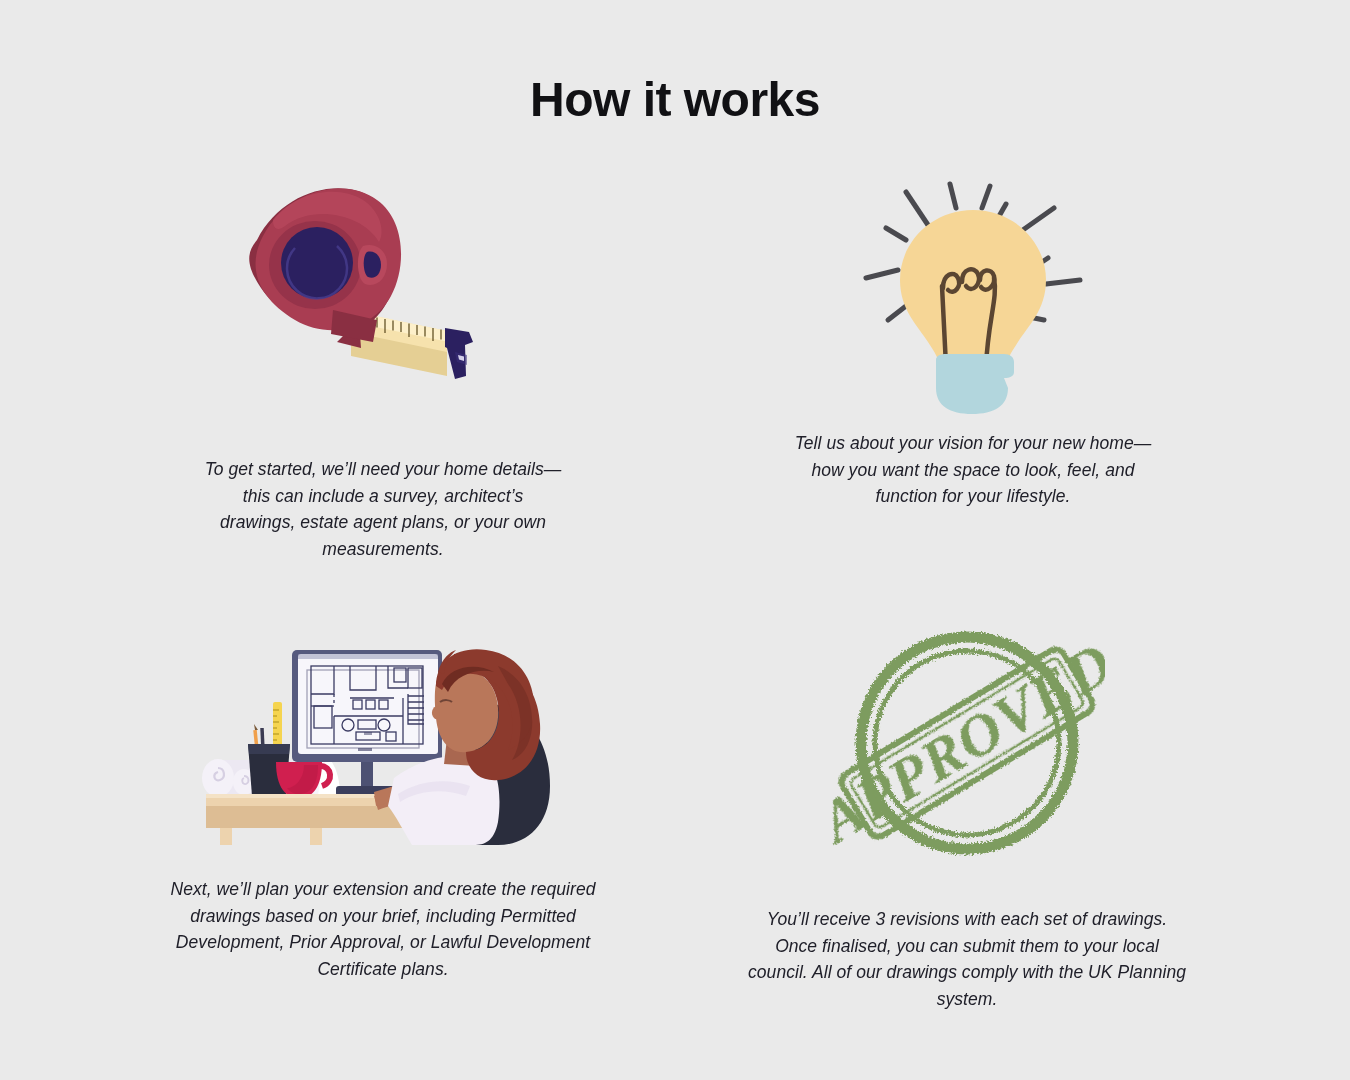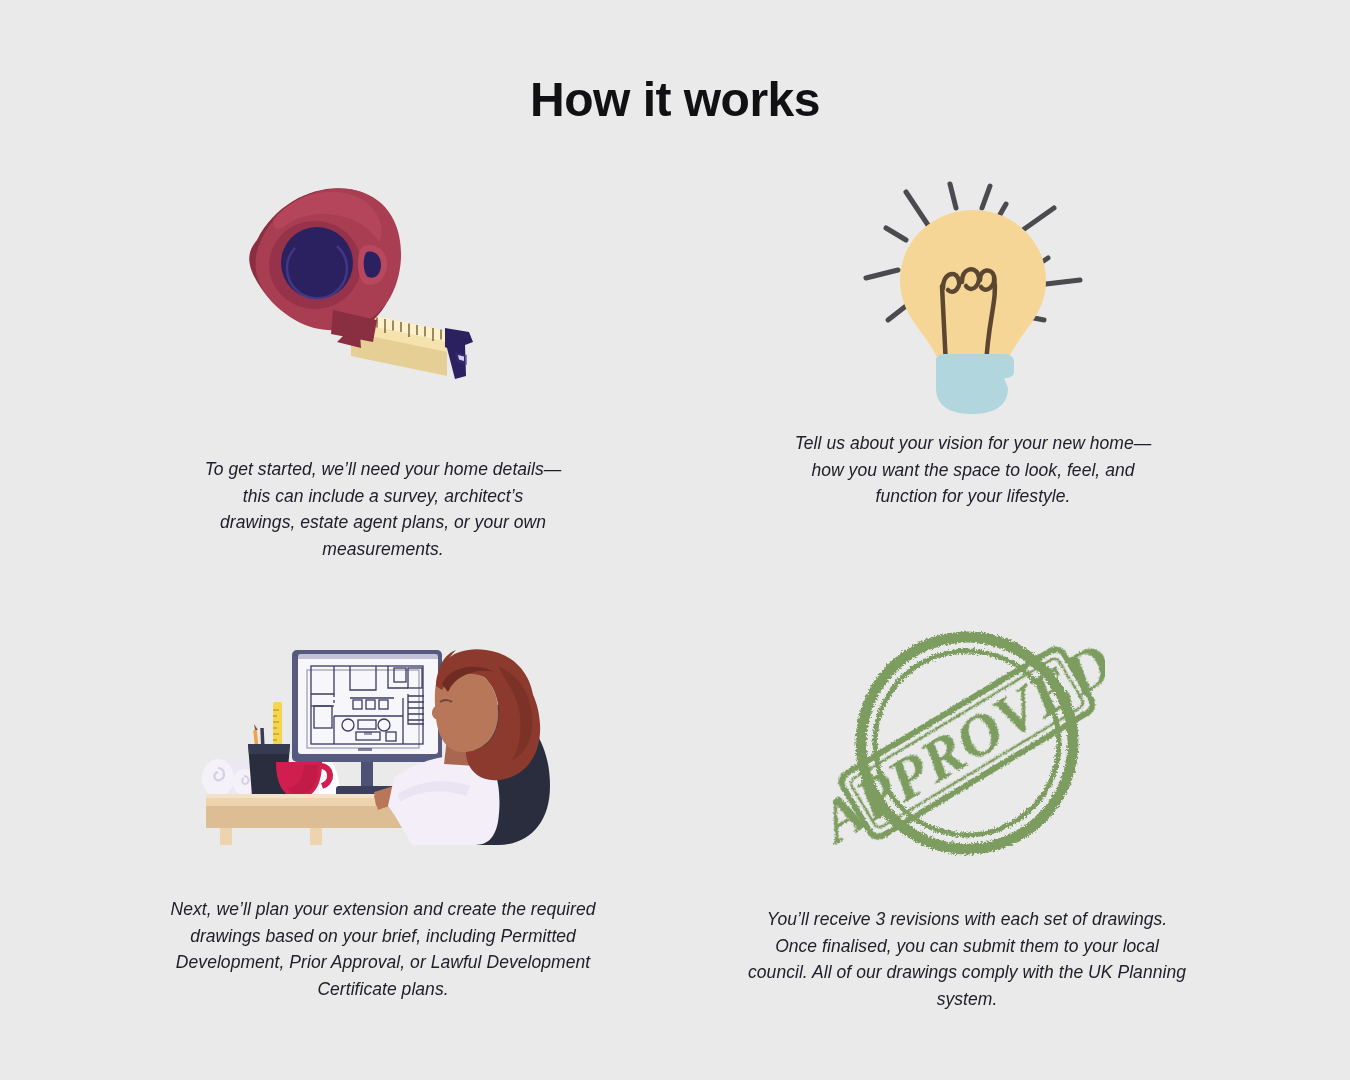--- a/index.html
+++ b/index.html
@@ -65,21 +65,21 @@
   .caption {
     text-align: center;
     font-size: 17.5px;
     line-height: 1.52;
     color: #20202a;
     margin: 0 auto;
     letter-spacing: 0.05px;
   }
   .step-1 .caption { width: 360px; margin-top: 26px; }
   .step-2 .caption { width: 360px; }
-  .step-3 .caption { width: 430px; margin-top: 36px; }
+  .step-3 .caption { width: 430px; margin-top: 16px; }
   .step-4 .caption { width: 440px; margin-top: 46px; }
 
   .caption p { margin: 0; }
 
   svg { display: block; }
 
   .art-center {
     position: absolute;
     left: 0; top: 0;
     width: 590px; height: 100%;

